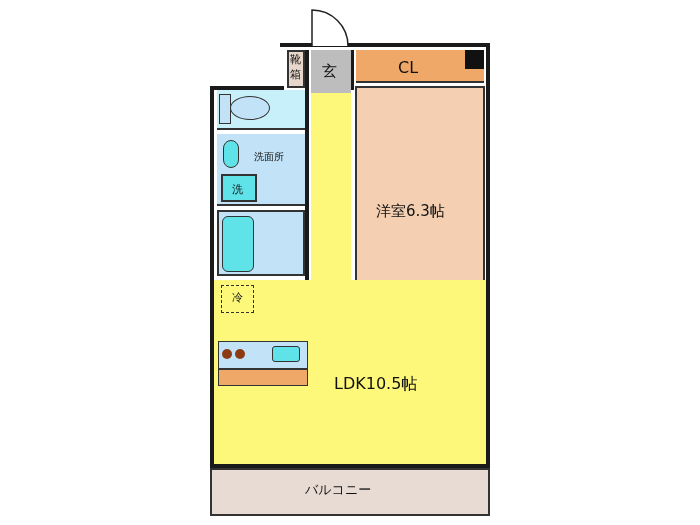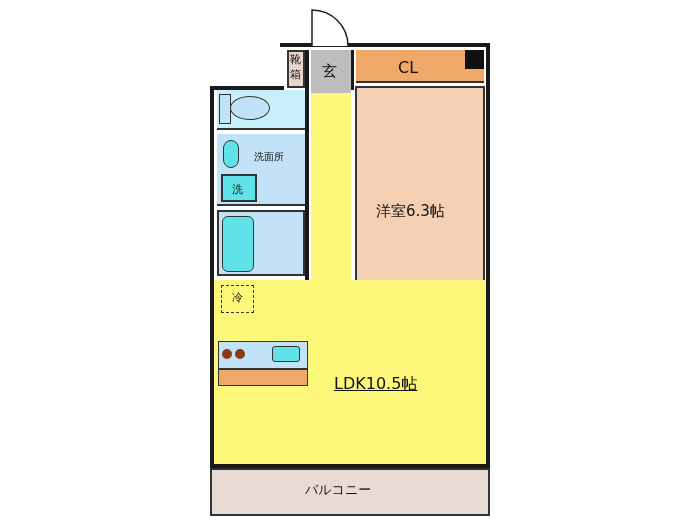--- a/index.html
+++ b/index.html
@@ -56,16 +56,16 @@
 <div class="abs" style="left:214px;top:280px;width:94px;height:30px;background:#fdf87a;"></div>
 <div class="abs" style="left:221px;top:285px;width:33px;height:28px;border:1.5px dashed #333;"></div>
 <div class="lbl" style="left:232px;top:290px;font-size:11px;">冷</div>
 
 <div class="abs" style="left:218px;top:341px;width:90px;height:28px;background:#c2e3f7;border:1.5px solid #333;"></div>
 <div class="abs" style="left:222px;top:349px;width:10px;height:10px;border-radius:50%;background:#8b3a14;"></div>
 <div class="abs" style="left:235px;top:349px;width:10px;height:10px;border-radius:50%;background:#8b3a14;"></div>
 <div class="abs" style="left:272px;top:346px;width:28px;height:16px;background:#5fe3e8;border:1.5px solid #333;border-radius:3px;"></div>
 <div class="abs" style="left:218px;top:369px;width:90px;height:17px;background:#f0a868;border:1.5px solid #333;"></div>
 
-<div class="lbl" style="left:334px;top:374px;font-size:16px;text-decoration:underline;">LDK10.5帖</div>
+<div class="lbl" style="left:334px;top:374px;font-size:16px;">LDK10.5帖</div>
 
 <div class="abs" style="left:210px;top:468px;width:280px;height:48px;background:#e8dbd3;border:2px solid #333;"></div>
 <div class="lbl" style="left:305px;top:481px;font-size:13px;">バルコニー</div>
 
 </body></html>

